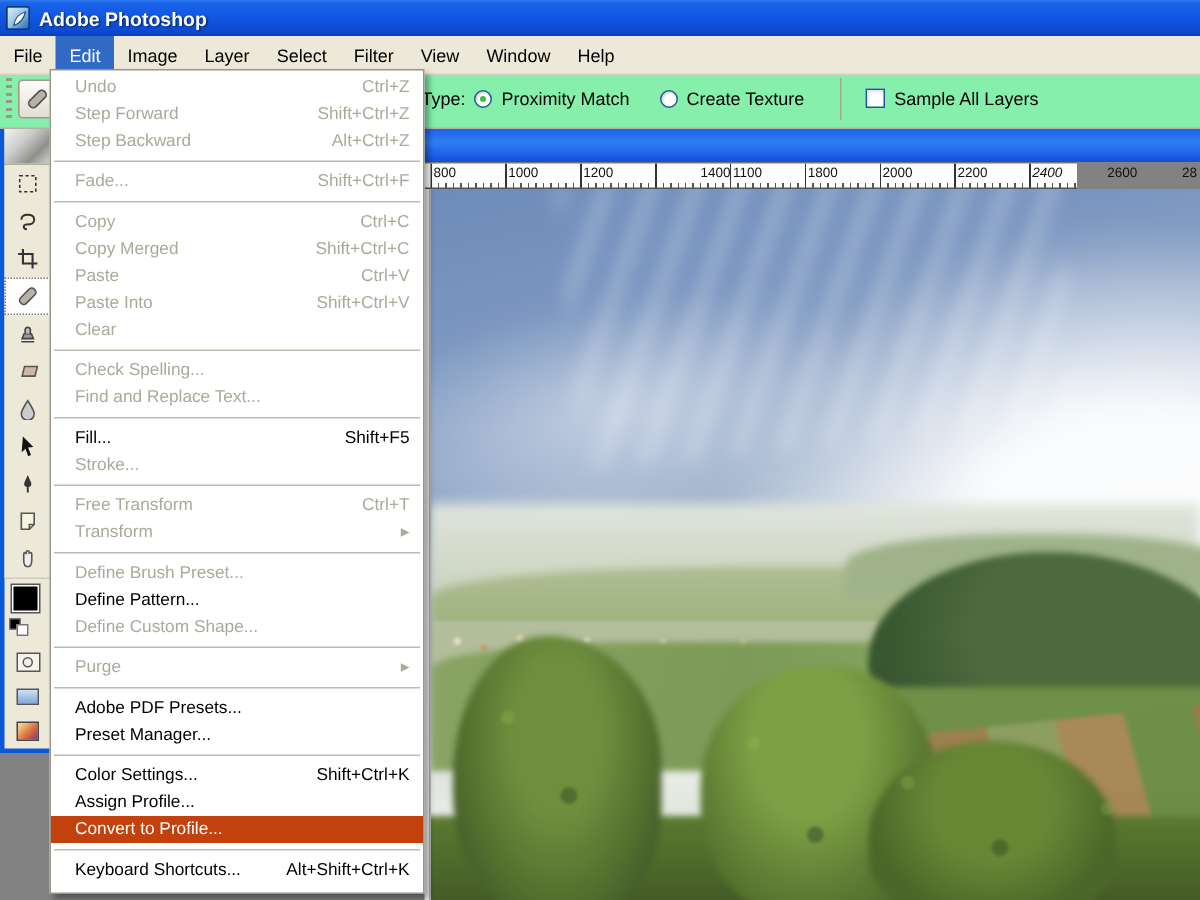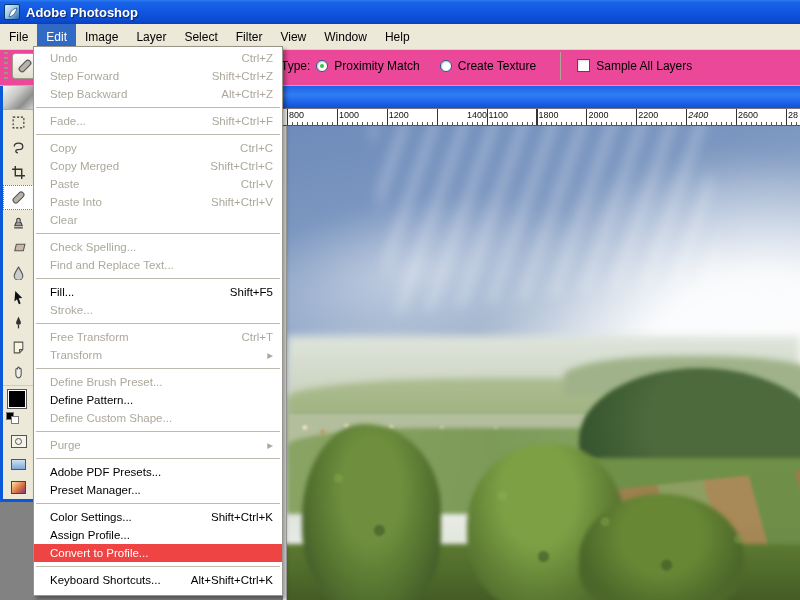--- a/index.html
+++ b/index.html
@@ -17,40 +17,40 @@
   .psicon svg { position:absolute; left:1px; top:1px; }
 
   
   .menubar { position:absolute; left:0; top:24px; width:800px; height:26px; z-index:40;
     background:#ece9d8; border-bottom:1px solid #d8d4c4; display:flex; align-items:stretch; font-size:12px; }
   .menubar .mitem { padding:0 9px; display:flex; align-items:center; color:#000; cursor:default; }
   .menubar .mitem.active { background:#316ac5; color:#fff; }
 
   
   .optionsbar { position:absolute; left:0; top:46px; width:800px; height:40px; z-index:30;
-    background:#ec4899; border-bottom:1px solid #b5b2a5; font-size:12px; color:#000; }
+    background:#86efac; border-bottom:1px solid #b5b2a5; font-size:12px; color:#000; }
   .grip { position:absolute; left:4px; top:6px; width:4px; height:28px;
     background:repeating-linear-gradient(180deg,#9b9786 0 2px,transparent 2px 5px); }
   .tool-preview { position:absolute; left:12px; top:7px; width:26px; height:26px;
     background:linear-gradient(180deg,#fdfdfb,#e2dfd0); border:1px solid #9e9a8a; border-radius:3px;
     display:flex; align-items:center; justify-content:center; }
   .opt-row { position:absolute; left:281px; top:0; height:39px; display:flex; align-items:center; gap:6px; }
   .radio { width:12px; height:12px; border-radius:50%; background:#fff; border:1px solid #1d5a94;
     position:relative; box-shadow:inset 1px 1px 2px rgba(0,0,0,.18); }
   .radio.sel::after { content:""; position:absolute; left:3px; top:3px; width:4px; height:4px;
     border-radius:50%; background:#3dbe3d; }
   .optlabel { margin-right:14px; }
   .vsep { width:1px; height:28px; background:#aba894; margin:0 10px 0 4px; }
   .checkbox { width:13px; height:13px; background:#fff; border:1px solid #1d5a94;
     box-shadow:inset 1px 1px 2px rgba(0,0,0,.15); }
 
   
   .docbar { position:absolute; left:283px; top:86px; width:517px; height:22px; z-index:10;
     background:linear-gradient(180deg,#1e63e8 0%,#2f7ef5 40%,#1b5fe6 80%,#1150d6 100%); }
-  .ruler { position:absolute; left:283px; top:108px; width:517px; height:18px; z-index:10;
+  .ruler { position:absolute; left:283px; top:108px; width:435px; height:18px; z-index:10;
     background:#fff; border-bottom:1px solid #555; border-top:1px solid #777;
     background-image:
       repeating-linear-gradient(90deg,#333 0 1px,transparent 1px 49.9px),
       repeating-linear-gradient(90deg,#555 0 1px,transparent 1px 4.99px);
     background-size:517px 18px, 517px 5px;
     background-position:4px 0, 4px 13px;
     background-repeat:no-repeat; }
   .ruler .rlab { position:absolute; top:1px; font-size:9px; color:#111; letter-spacing:0; }
   .vruler { position:absolute; left:283px; top:126px; width:4px; height:474px; z-index:9;
     background:#eee; border-right:1px solid #aaa; }
@@ -137,21 +137,21 @@
   .ir-btn { height:24px; display:flex; align-items:center; justify-content:center; }
   .ir-ic { width:15px; height:13px; border:1px solid #444; background:linear-gradient(135deg,#fbe6a0,#d86a3c 60%,#7a3a8a); }
 
   
   .dropdown { position:absolute; left:33px; top:46px; width:250px; z-index:50;
     background:#fff; border:1px solid #99958a; padding:2px 0 6px 0;
     box-shadow:3px 3px 4px rgba(0,0,0,.35); font-size:11.5px; }
   .drow { height:18px; line-height:18px; display:flex; justify-content:space-between;
     padding:0 9px 0 16px; color:#000; white-space:nowrap; }
   .drow.disabled { color:#aca89b; }
-  .drow.hl { background:#ef4444; color:#fff;align-items:flex-end; }
+  .drow.hl { background:#c2410c; color:#fff;align-items:flex-end; }
   .drow .sc { margin-left:12px; }
   .dsep { border-top:1px solid #bdbab0; margin:4px 2px; height:0; }
 </style>
 </head>
 <body>
 
 <div class="photo">
   <div class="cloud1"></div>
   <div class="cloud3"></div>
   <div class="cloud2"></div>

